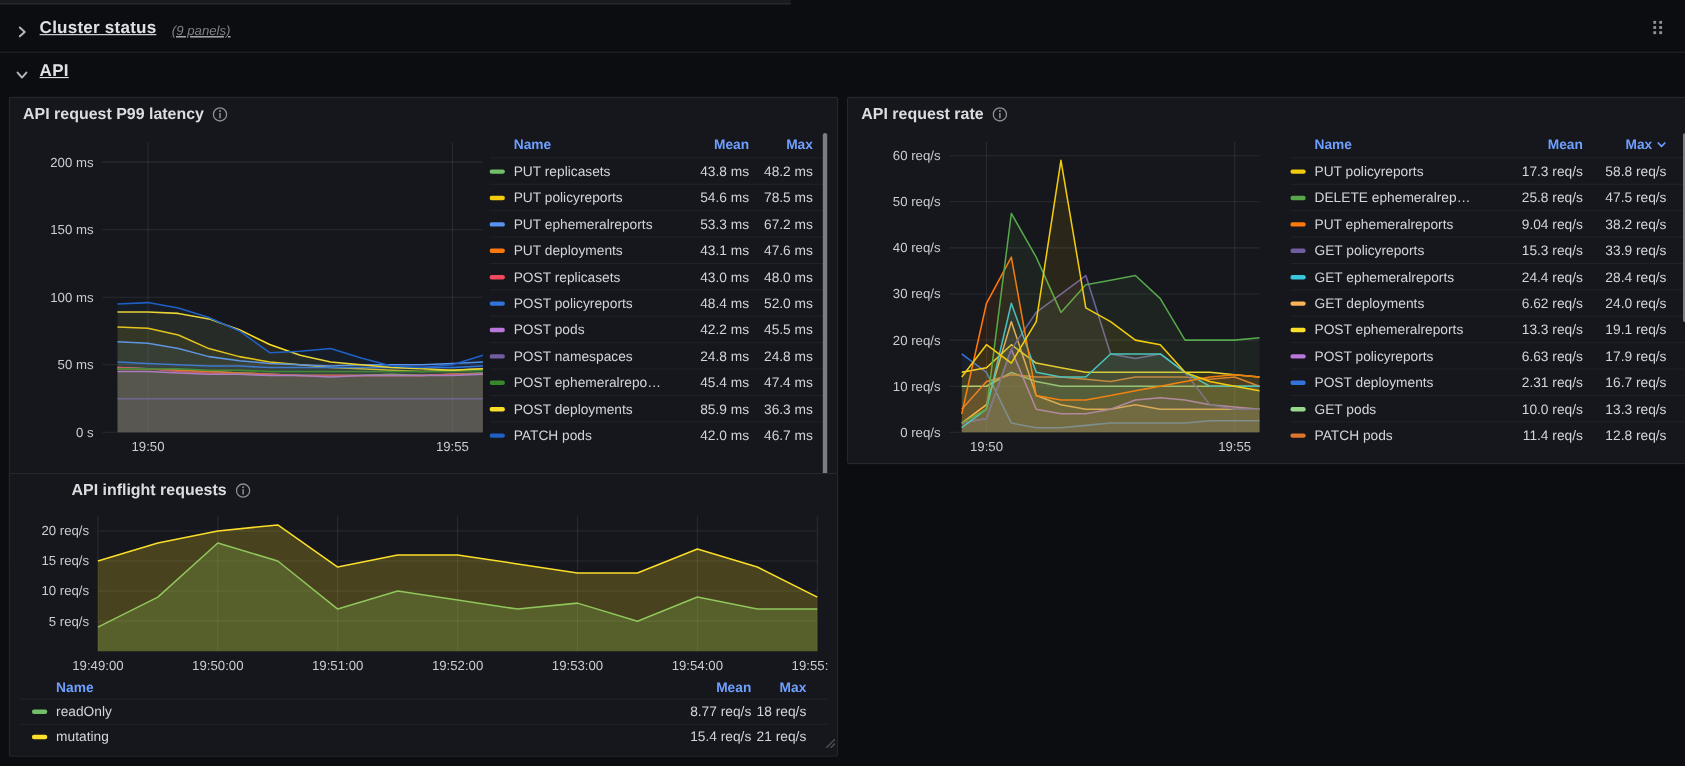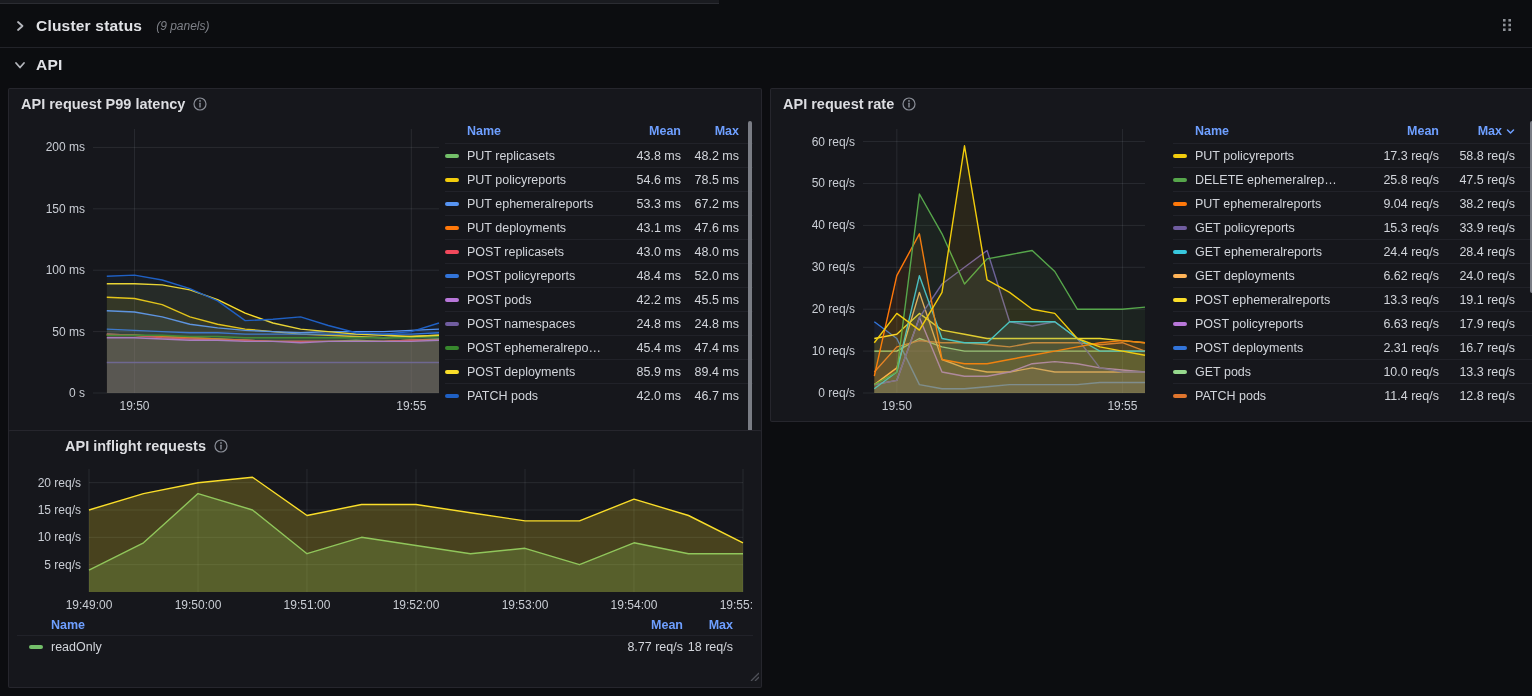--- a/index.html
+++ b/index.html
@@ -3,22 +3,22 @@
 <meta charset="utf-8">
 <style>
   * { margin:0; padding:0; box-sizing:border-box; }
   html,body { width:1532px; height:696px; background:#0C0D10; overflow:hidden;
     font-family:"Liberation Sans", sans-serif; }
   .page { position:relative; width:1532px; height:696px; }
 
   .top-strip { position:absolute; left:0; top:0; width:719px; height:4px;
     background:#1A1B20; border-bottom:1px solid #2B2C32; }
 
-  .row-header { position:absolute; display:flex; align-items:center; gap:10px;
-    color:#E0E1E5; cursor:pointer; }
+  .row-header { position:absolute; display:flex; align-items:flex-end; gap:10px;
+    color:#E0E1E5; cursor:pointer;text-decoration:underline; }
   .row-title { font-size:15.5px; font-weight:700; letter-spacing:.2px; }
   .row-count { font-size:12px; font-style:italic; color:#7E8087; margin-left:4px; }
   .chev { display:flex; align-items:center; color:#B4B6BC; }
 
   .row-divider { position:absolute; left:0; top:47px; width:1532px; height:1px;
     background:#222329; }
 
   .drag-handle { position:absolute; right:18px; top:17px; cursor:grab; }
 
   .panel { position:absolute; background:#16171C; border:1px solid rgba(204,204,220,0.09);
@@ -210,21 +210,21 @@
           <div class="lrow">
             <span class="sw" style="background: rgb(55, 135, 45);"></span>
             <span class="nm">POST ephemeralreports</span>
             <span class="mean">45.4 ms</span>
             <span class="max">47.4 ms</span>
           </div>
           <div class="lrow">
             <span class="sw" style="background: rgb(250, 222, 42);"></span>
             <span class="nm">POST deployments</span>
             <span class="mean">85.9 ms</span>
-            <span class="max">89.4 ms</span>
+            <span class="max">36.3 ms</span>
           </div>
           <div class="lrow">
             <span class="sw" style="background: rgb(31, 96, 196);"></span>
             <span class="nm">PATCH pods</span>
             <span class="mean">42.0 ms</span>
             <span class="max">46.7 ms</span>
           </div>
         </div>
     </div>
     <span class="resize-handle">
@@ -429,20 +429,26 @@
             <span class="nm">Name</span>
             <span class="mean">Mean</span>
             <span class="max">Max</span>
           </div>
           <div class="lrow">
             <span class="sw" style="background: rgb(115, 191, 105);"></span>
             <span class="nm">readOnly</span>
             <span class="mean">8.77 req/s</span>
             <span class="max">18 req/s</span>
           </div>
+          <div class="lrow">
+            <span class="sw" style="background: rgb(250, 222, 42);"></span>
+            <span class="nm">mutating</span>
+            <span class="mean">15.4 req/s</span>
+            <span class="max">21 req/s</span>
+          </div>
         </div>
     </div>
     <span class="resize-handle">
       <svg width="10" height="10" viewBox="0 0 10 10">
           <g stroke="#4E5058" stroke-width="1.3">
             <line x1="2" y1="10" x2="10" y2="2"></line>
             <line x1="6" y1="10" x2="10" y2="6"></line>
           </g>
         </svg>
     </span>

